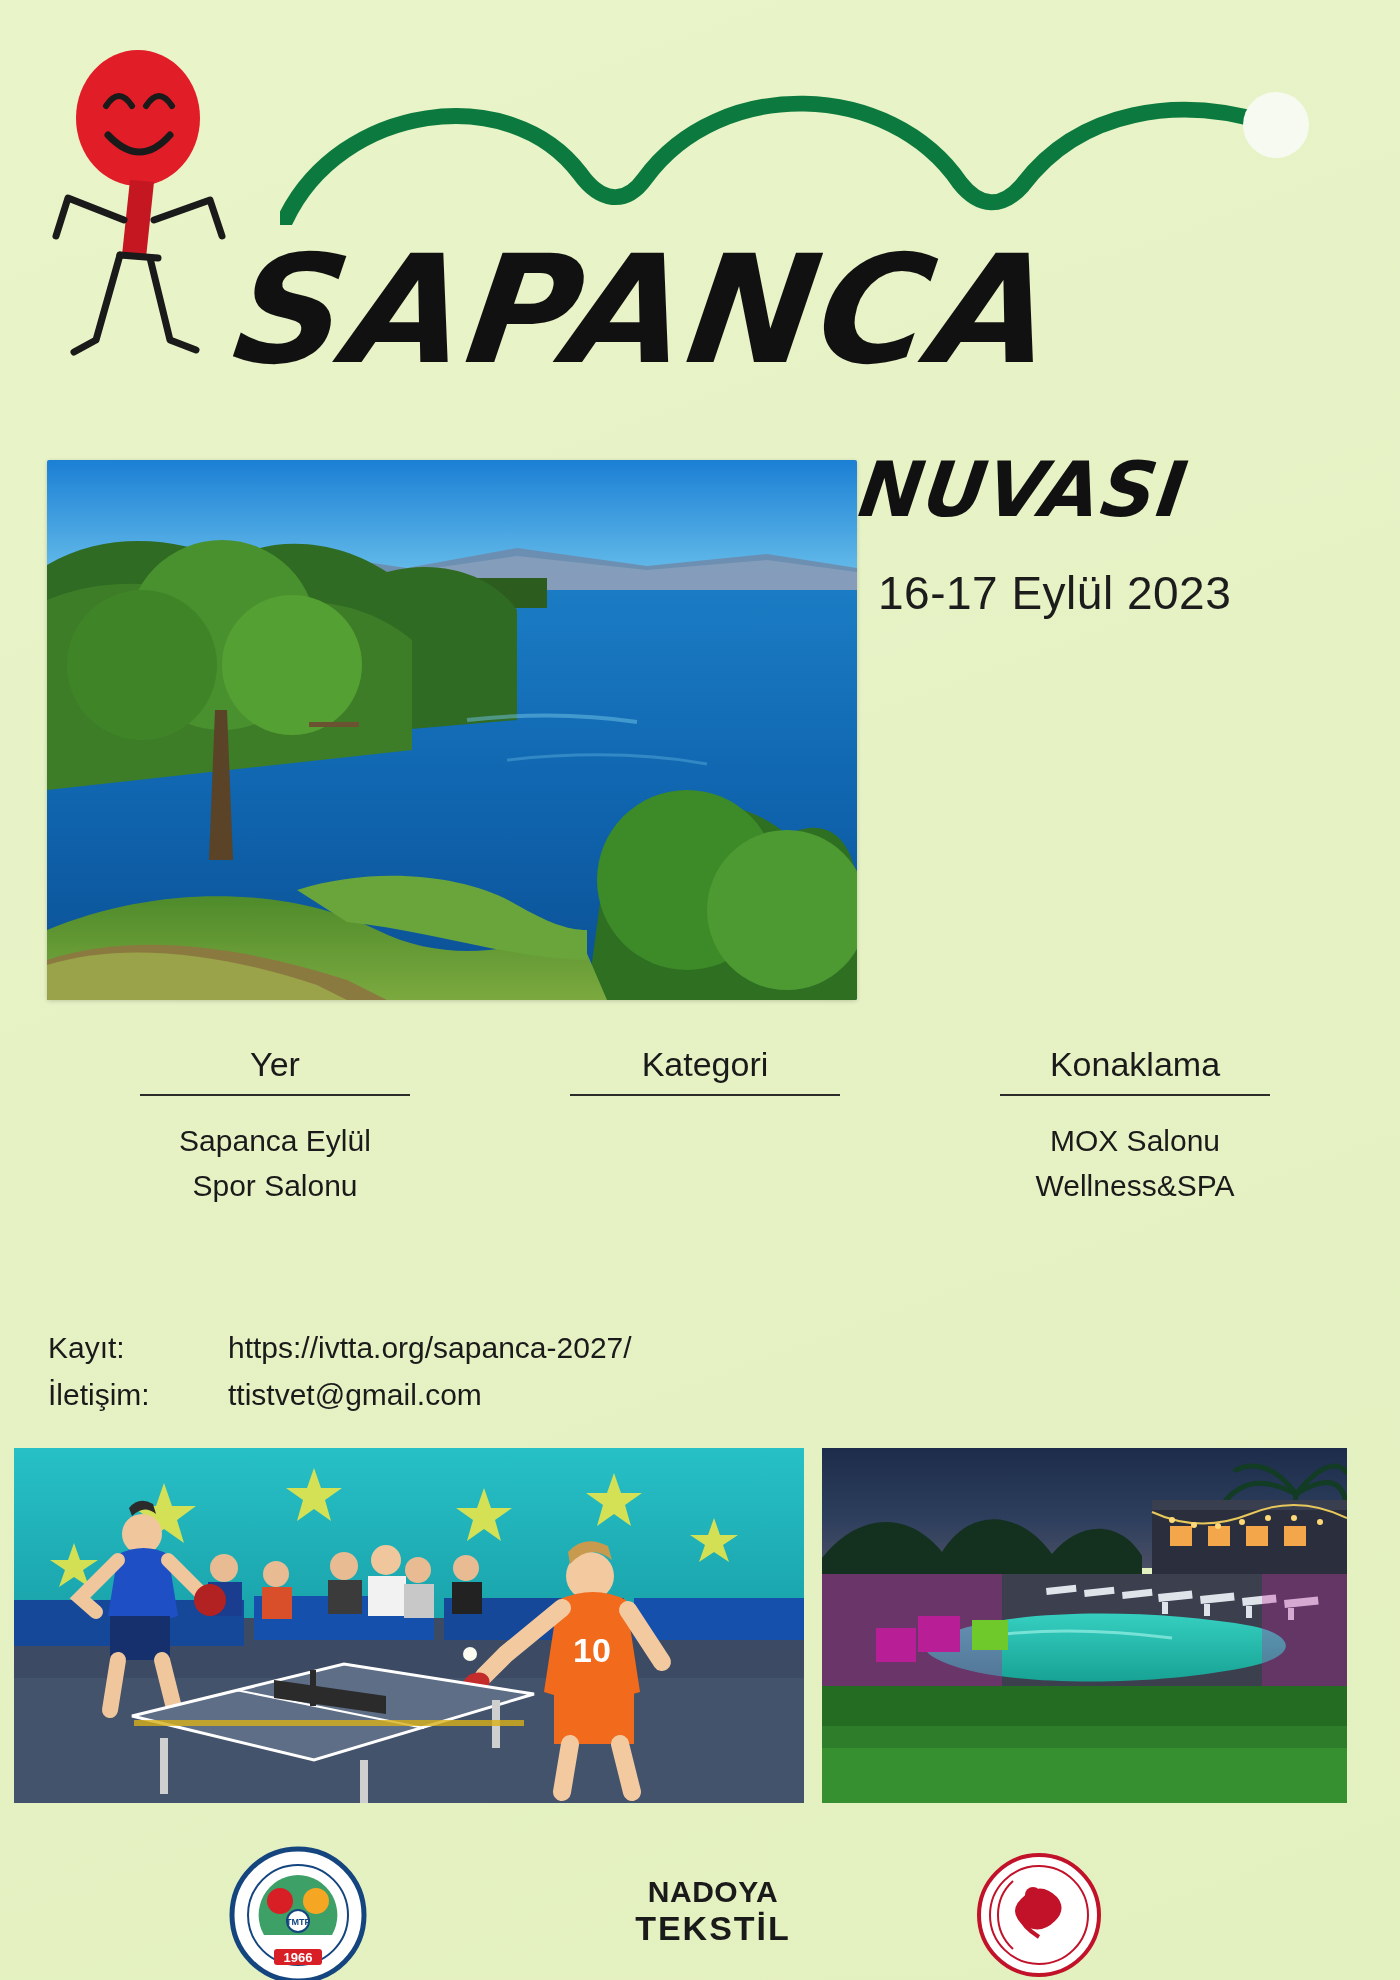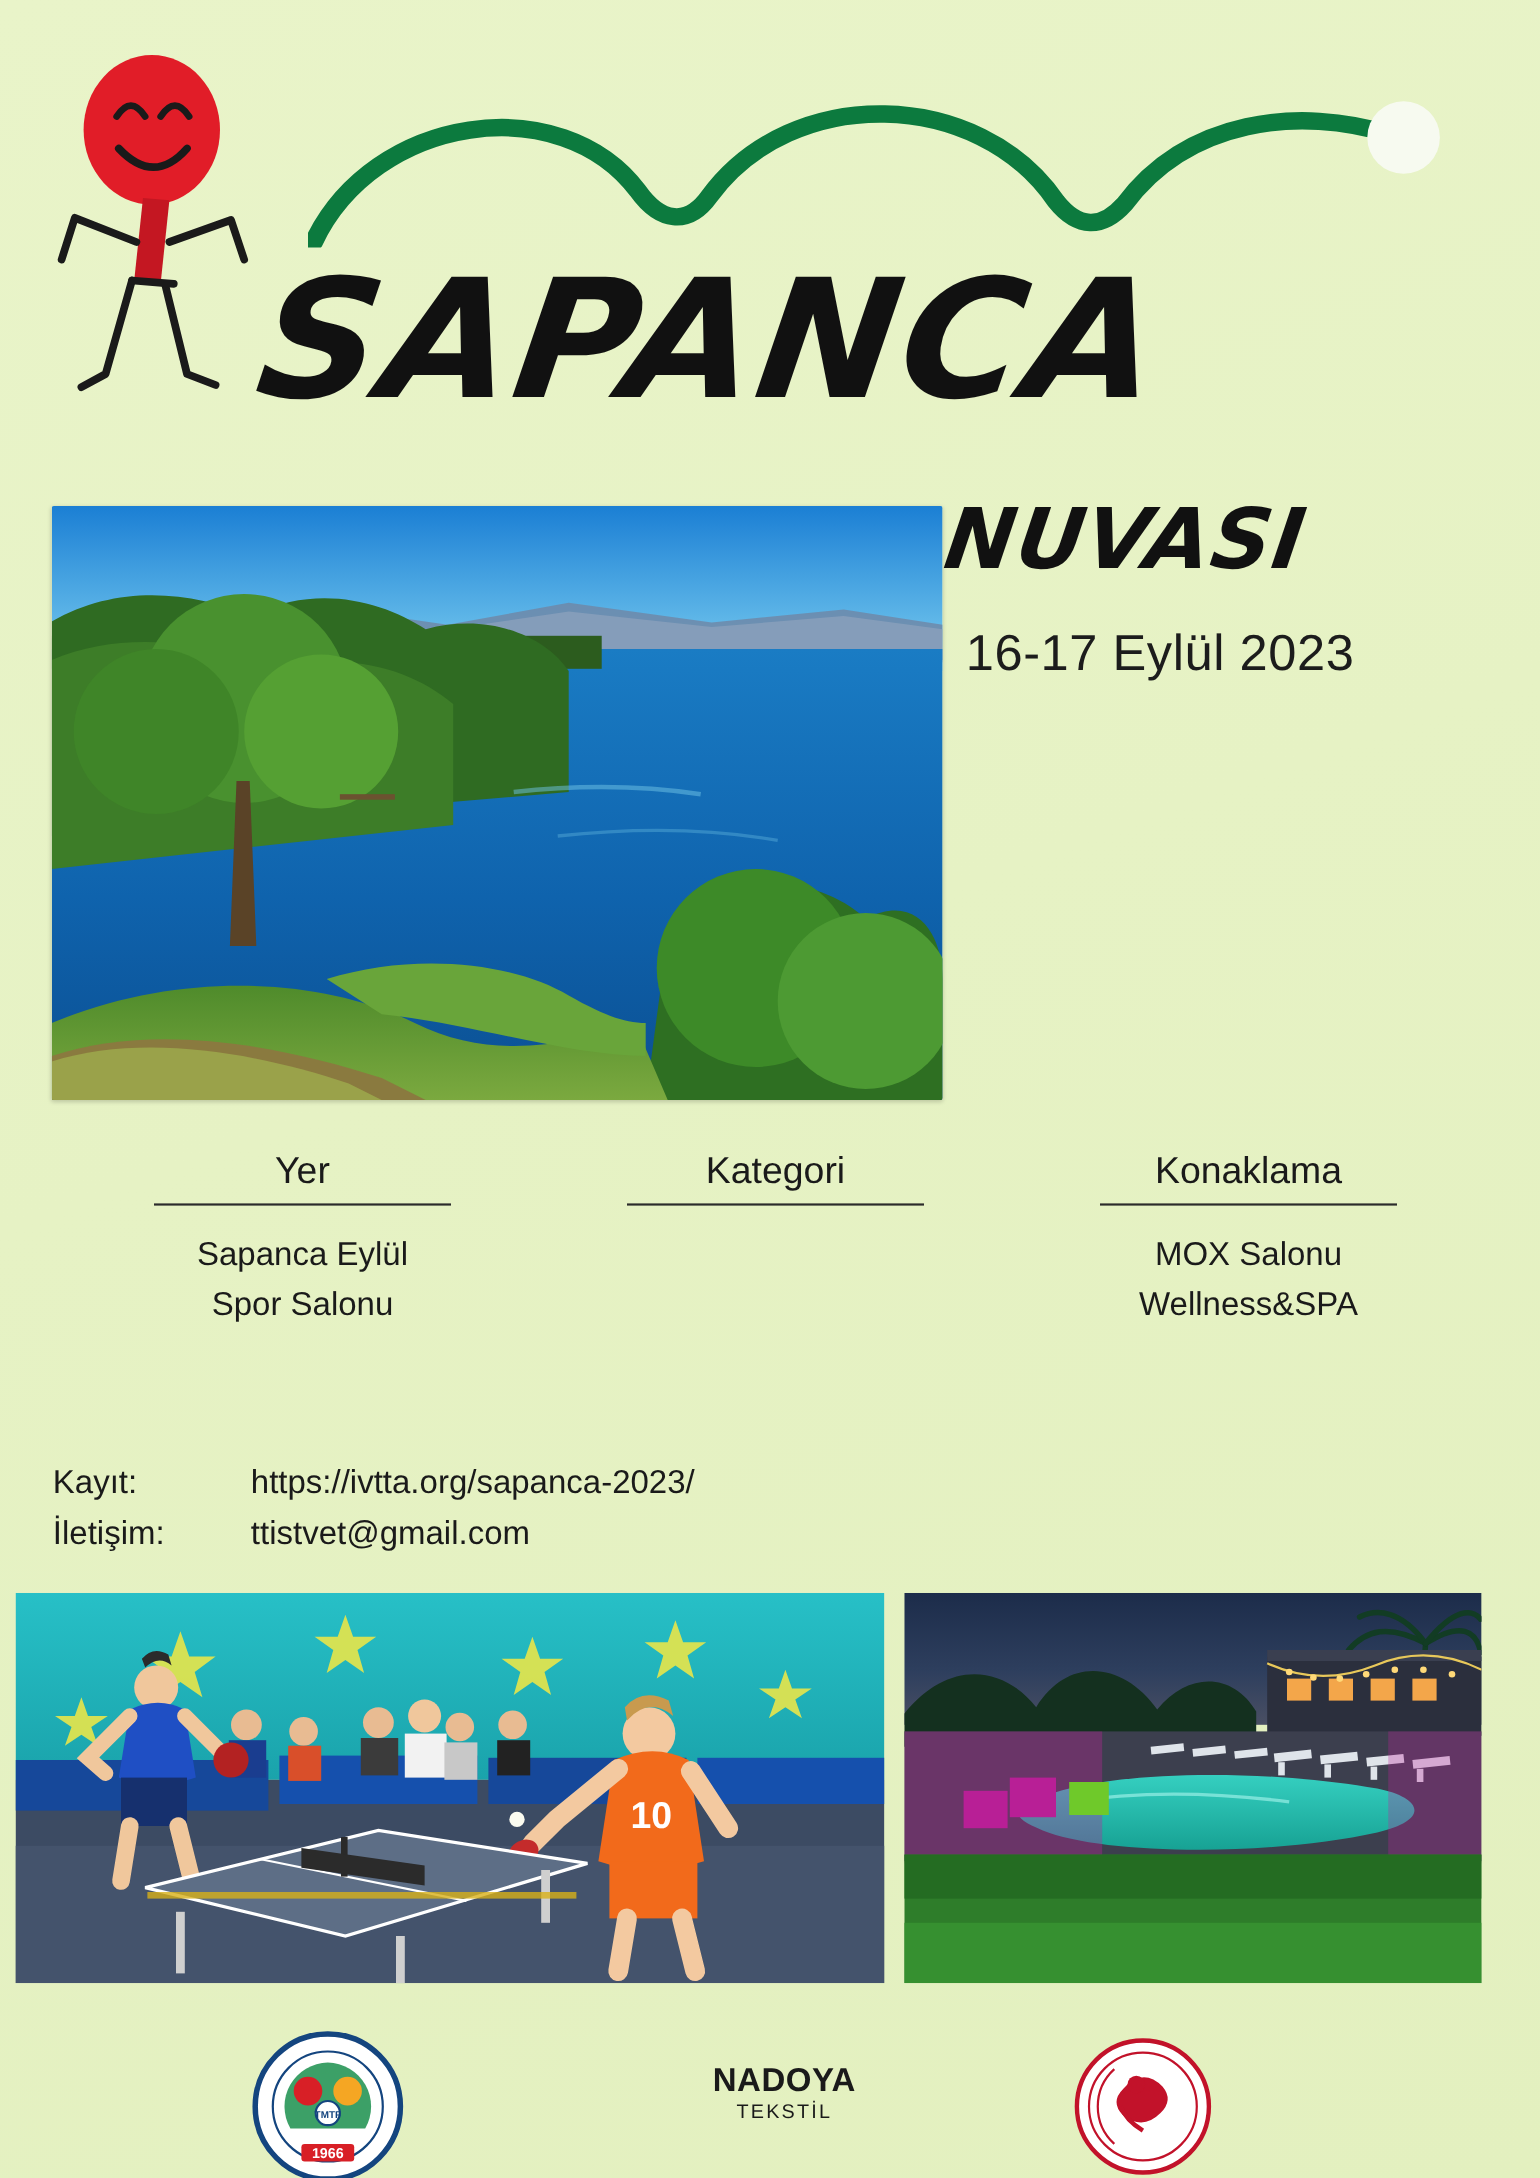--- a/index.html
+++ b/index.html
@@ -176,22 +176,22 @@
     text-align: center;
     width: 230px;
   }
   .nadoya .n1 {
     font-size: 30px;
     font-weight: 700;
     color: #1a1a1a;
     letter-spacing: 0.5px;
   }
   .nadoya .n2 {
-    font-size: 18px;
-    font-weight: 400;
+    font-size: 34px;
+    font-weight: 700;
     color: #1a1a1a;
     letter-spacing: 2px;
   }
   .logo-gsb {
     position: absolute;
     left: 975px; top: 6px;
     width: 128px; height: 128px;
   }
 </style>
 </head>
@@ -303,21 +303,21 @@
         <div>MOX Salonu</div>
         <div>Wellness&amp;SPA</div>
       </div>
     </div>
 
   </div>
 
   <div class="contact">
     <div class="row">
       <div class="lbl">Kayıt:</div>
-      <div class="val">https://ivtta.org/sapanca-2023/</div>
+      <div class="val">https://ivtta.org/sapanca-2027/</div>
     </div>
     <div class="row">
       <div class="lbl">İletişim:</div>
       <div class="val">ttistvet@gmail.com</div>
     </div>
   </div>
 
   <div class="photo-tt">
     <svg viewBox="0 0 790 355" preserveAspectRatio="none" width="790" height="355">
       <defs>

